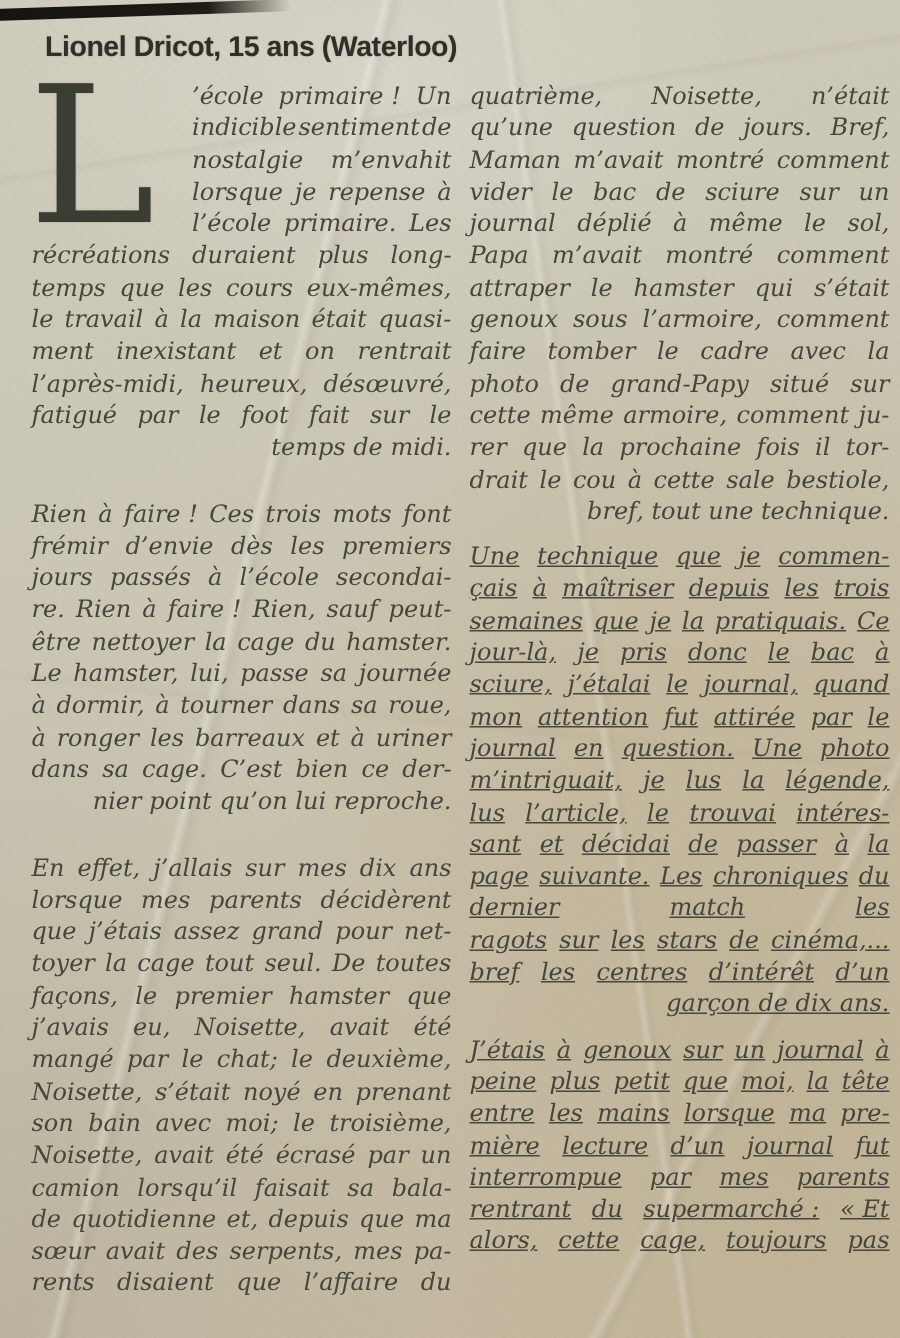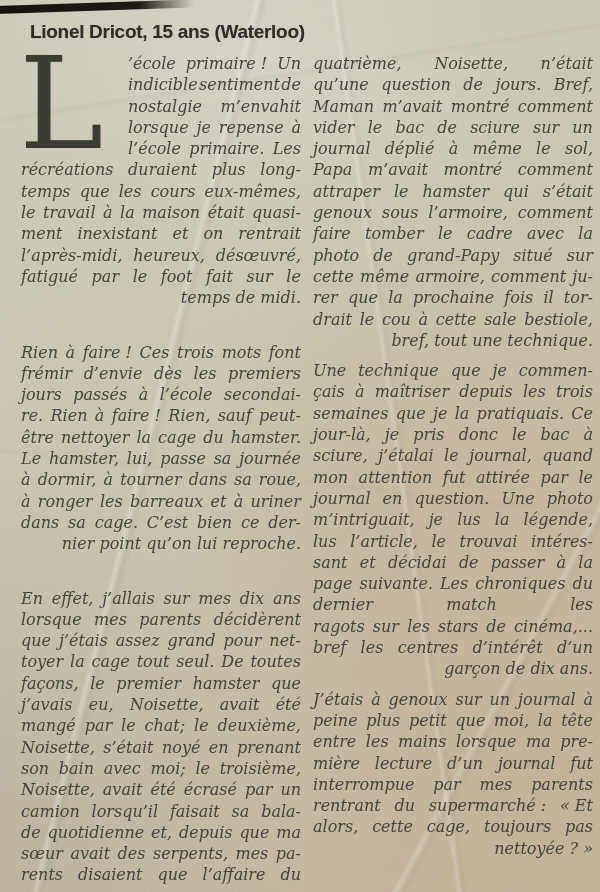--- a/index.html
+++ b/index.html
@@ -41,22 +41,22 @@
     text-shadow:0 0 1px rgba(46,47,41,0.35);
   }
   .columns{
     position:absolute;left:21px;top:53px;width:572px;
     display:flex;gap:12px;
     color:var(--ink,#45463c);
     font-style:italic;font-size:16px;
   }
   .col{width:280px;}
   .para{position:relative;}
-  .col-left .para + .para{margin-top:33px;}
-  .col-right .para + .para{margin-top:9px;}
+  .col-left .para + .para{margin-top:23px;}
+  .col-right .para + .para{margin-top:9px;text-decoration:underline;}
   .line{
     display:flex;justify-content:space-between;align-items:baseline;
     height:21.3px;line-height:21.3px;white-space:nowrap;
   }
   .line.endline{display:block;text-align:right;overflow:visible;}
   .line.indented{margin-left:107px;align-items:center;}
   .dropcap{
     position:absolute;left:-2px;top:2px;
     font-style:normal;font-family:"DejaVu Serif", serif;
     font-size:127px;line-height:0.78;color:#3b3c32;
@@ -585,16 +585,15 @@
           <span>supermarché&nbsp;:</span>
           <span>«&nbsp;Et</span>
         </div>
         <div class="line">
           <span>alors,</span>
           <span>cette</span>
           <span>cage,</span>
           <span>toujours</span>
           <span>pas</span>
         </div>
-        <div class="line endline">nettoyée&nbsp;?&nbsp;»</div>
       </div>
     </div>
 </div>
 
 </body></html>

